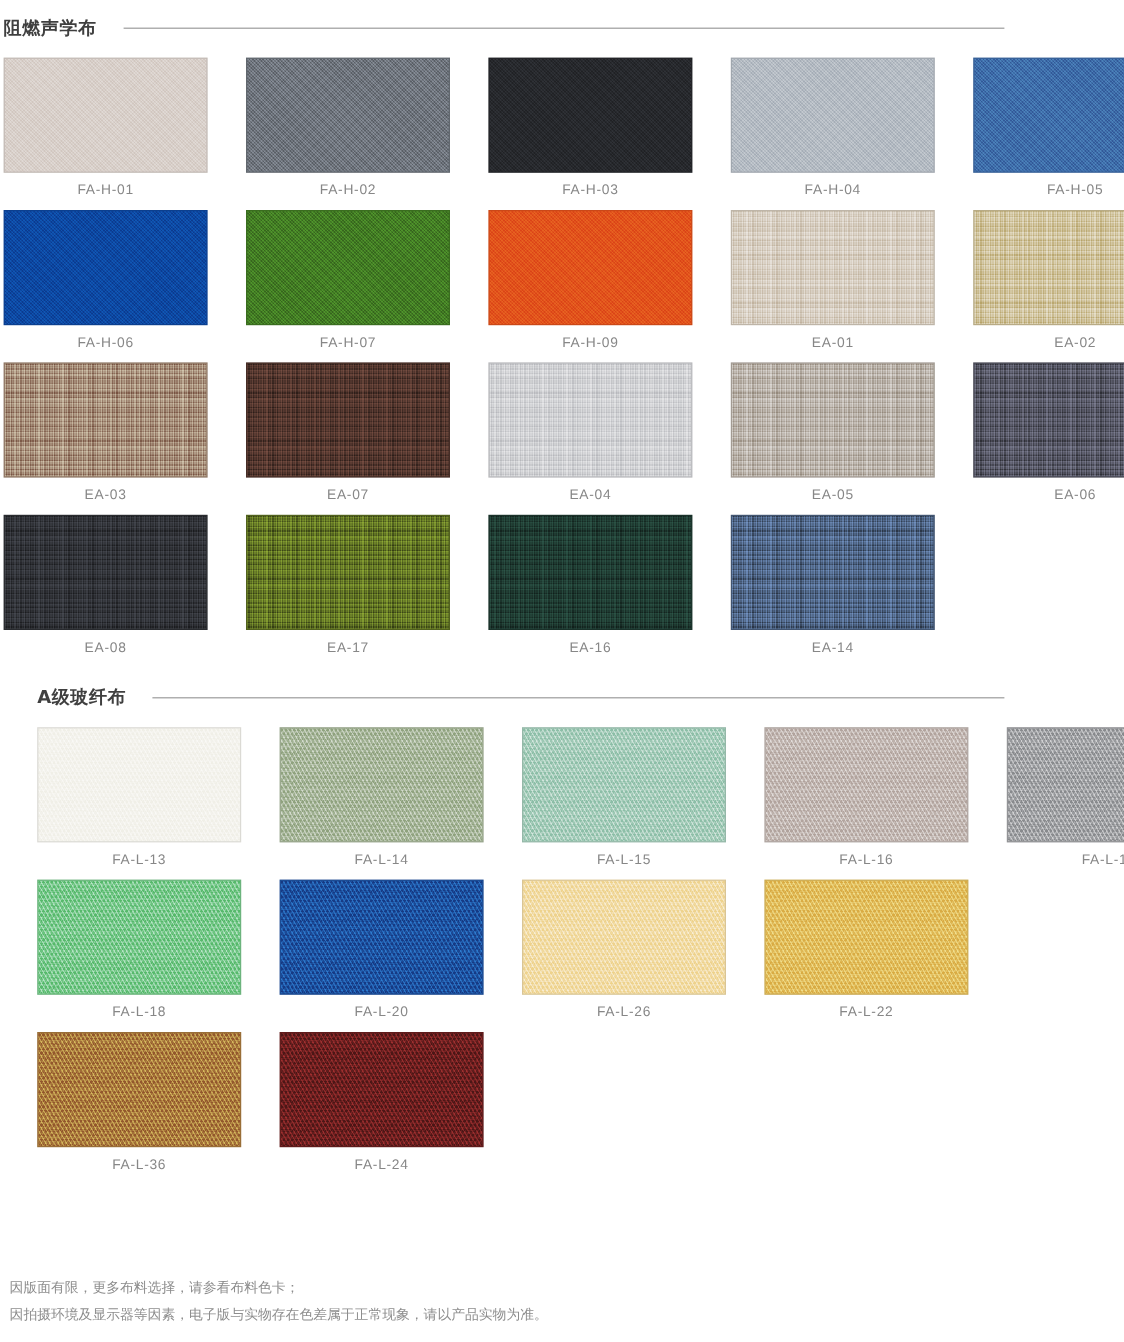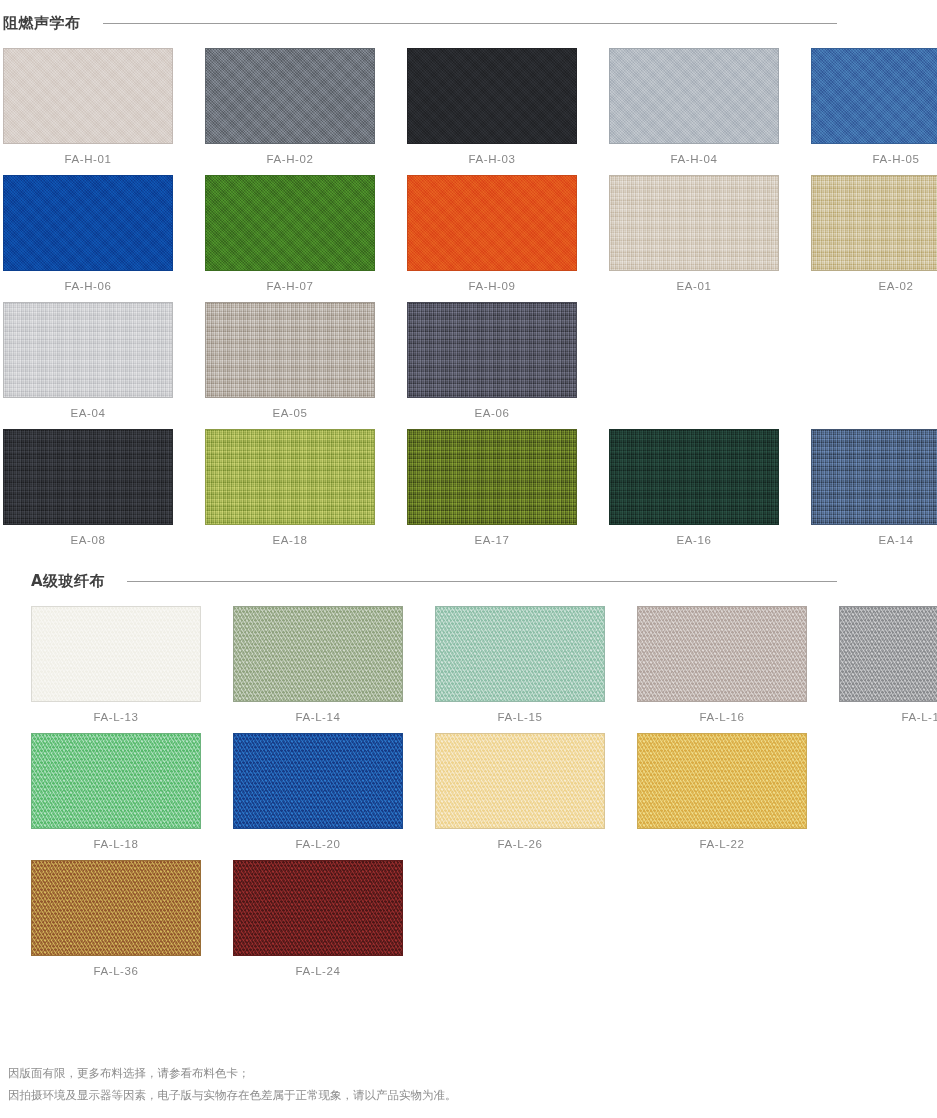--- a/index.html
+++ b/index.html
@@ -150,41 +150,45 @@
           <div class="label">EA-01</div>
         </div>
         <div class="cell">
           <div class="swatch tex-ea" style="background-color: rgb(205, 191, 150);"></div>
           <div class="label">EA-02</div>
         </div>
       </div>
       <div class="row-gap"></div>
       <div class="grid">
         <div class="cell">
+          <div class="swatch tex-ea" style="background-color: rgb(160, 134, 114);"></div>
+          <div class="label">EA-03</div>
+        </div>
+        <div class="cell">
+          <div class="swatch tex-ea" style="background-color: rgb(78, 51, 43);"></div>
+          <div class="label">EA-07</div>
+        </div>
+        <div class="cell">
           <div class="swatch tex-ea" style="background-color: rgb(205, 206, 209);"></div>
           <div class="label">EA-04</div>
         </div>
         <div class="cell">
           <div class="swatch tex-ea" style="background-color: rgb(181, 173, 164);"></div>
           <div class="label">EA-05</div>
         </div>
         <div class="cell">
           <div class="swatch tex-ea" style="background-color: rgb(81, 82, 95);"></div>
           <div class="label">EA-06</div>
         </div>
       </div>
       <div class="row-gap"></div>
       <div class="grid">
         <div class="cell">
           <div class="swatch tex-ea" style="background-color: rgb(46, 48, 53);"></div>
           <div class="label">EA-08</div>
-        </div>
-        <div class="cell">
-          <div class="swatch tex-ea" style="background-color: rgb(158, 174, 78);"></div>
-          <div class="label">EA-18</div>
         </div>
         <div class="cell">
           <div class="swatch tex-ea" style="background-color: rgb(92, 110, 34);"></div>
           <div class="label">EA-17</div>
         </div>
         <div class="cell">
           <div class="swatch tex-ea" style="background-color: rgb(29, 56, 47);"></div>
           <div class="label">EA-16</div>
         </div>
         <div class="cell">

